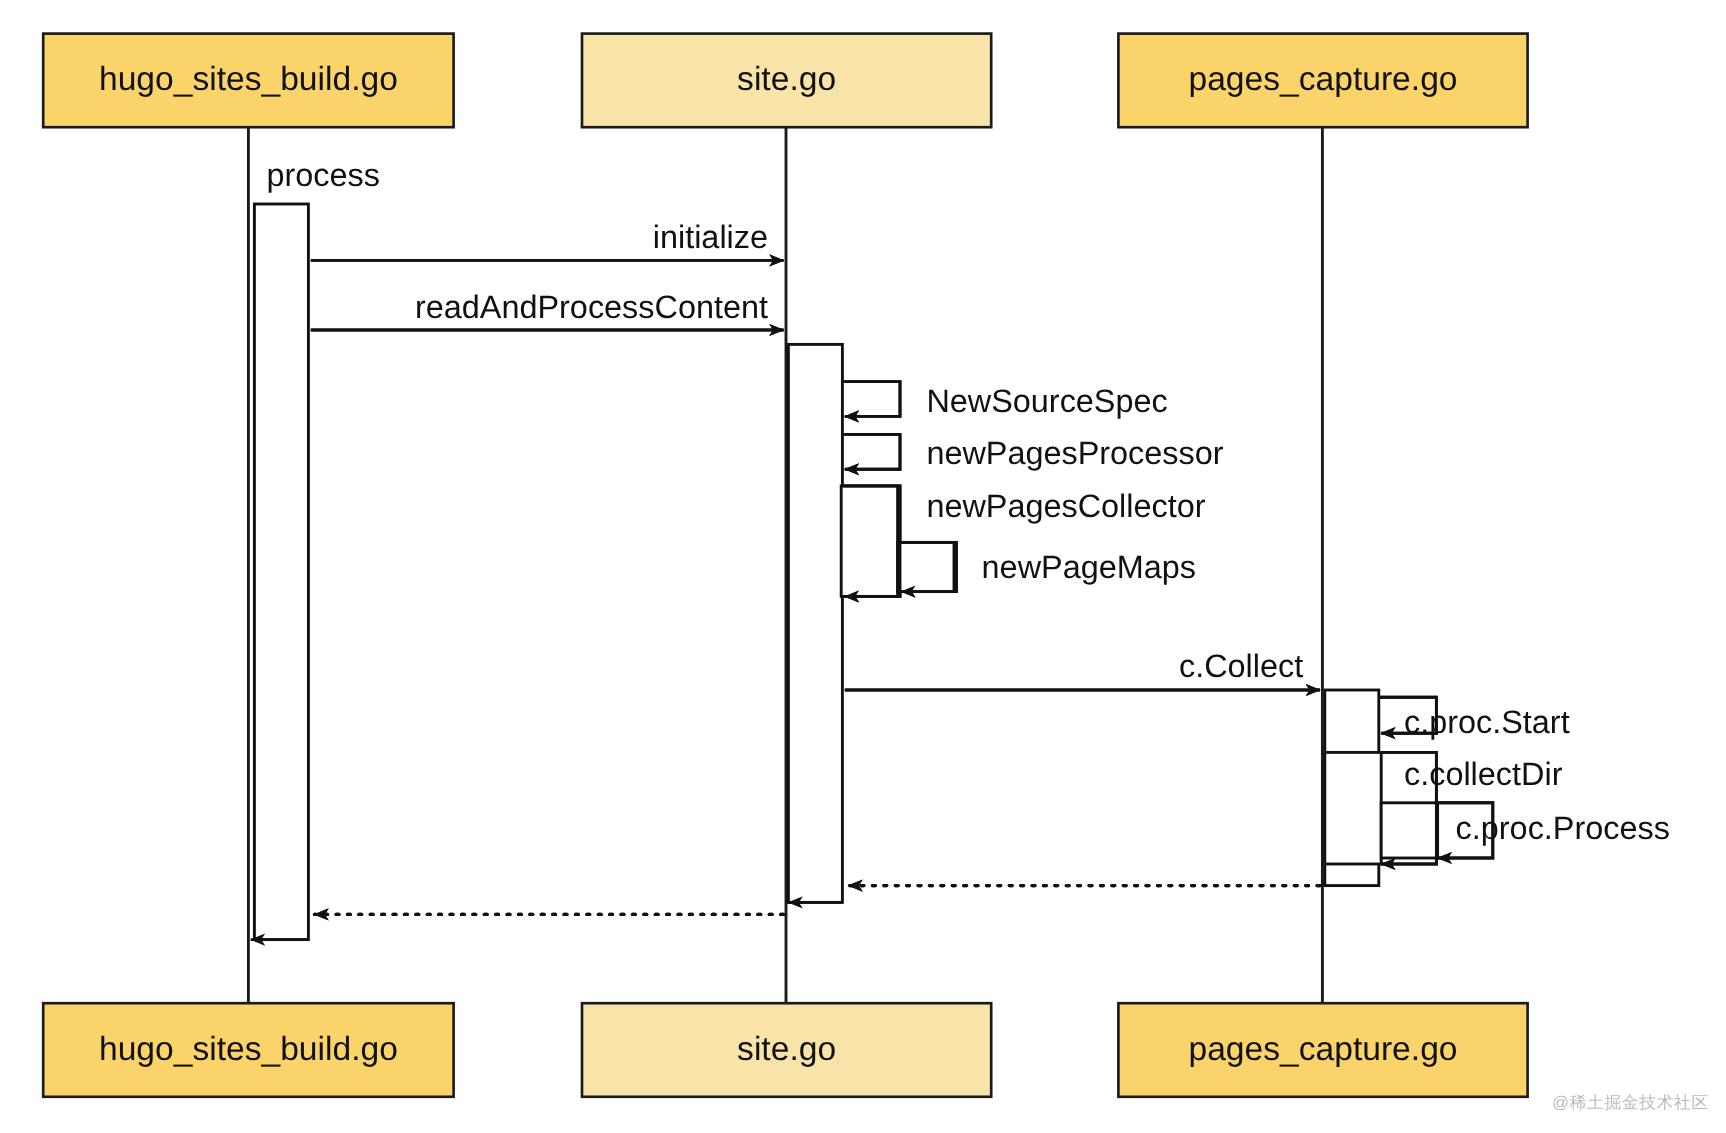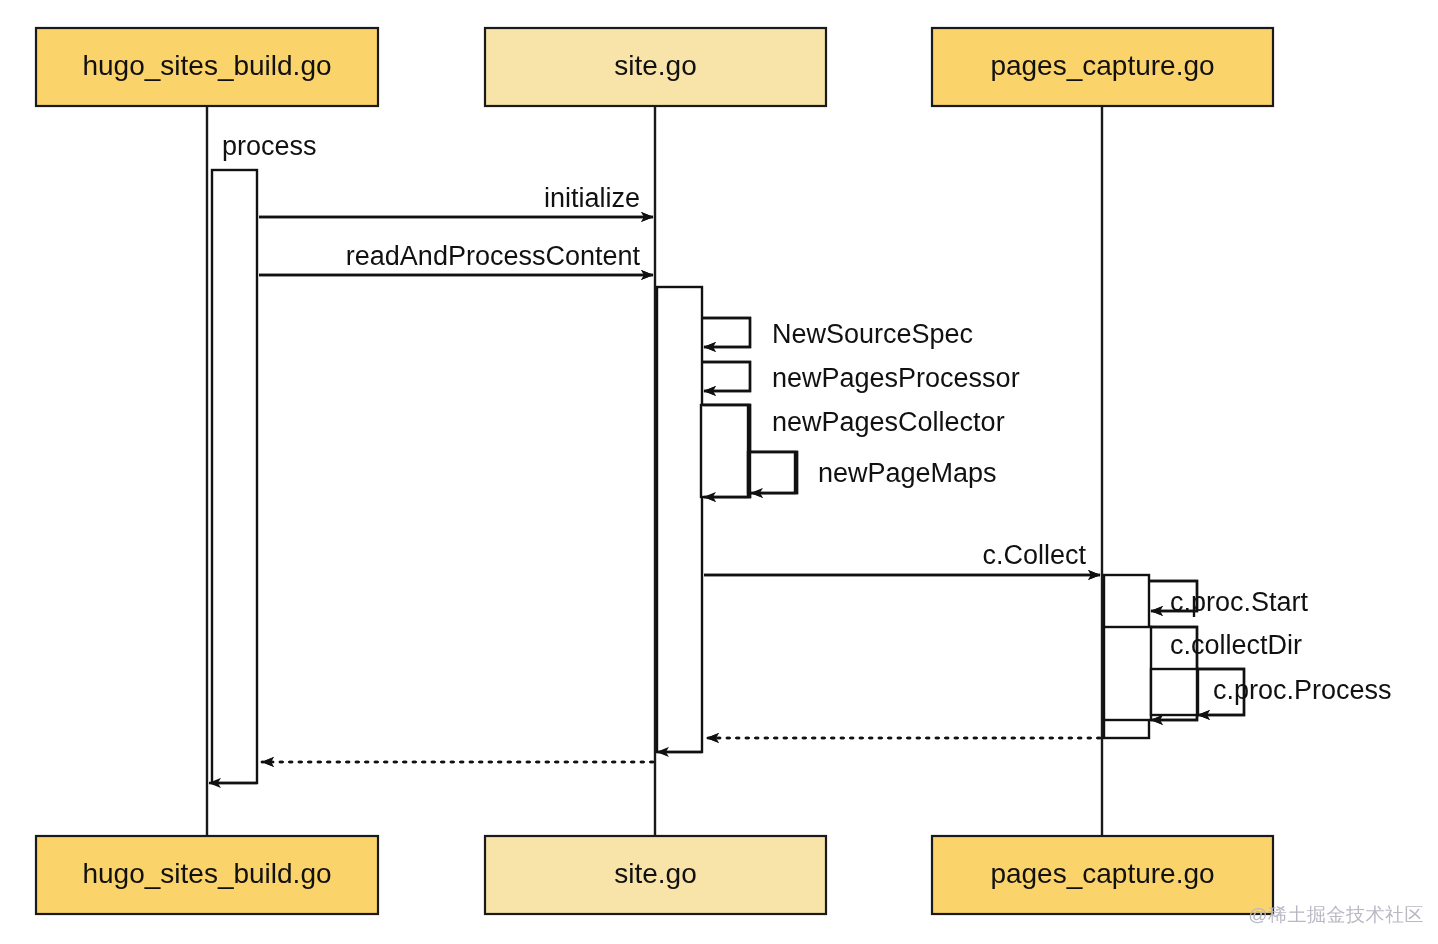--- a/index.html
+++ b/index.html
@@ -67,21 +67,21 @@
     dominant-baseline: alphabetic;
   }
   .msg-label.anchor-end { text-anchor: end; }
   .msg-label.anchor-start { text-anchor: start; }
 
   .watermark {
     position: absolute;
     right: 14px;
     bottom: 16px;
     font-family: "Liberation Sans", sans-serif;
-    font-size: 19px;
+    font-size: 14px;
     color: #b9b9c4;
     letter-spacing: 0.5px;
     white-space: nowrap;
     user-select: none;
   }
 </style>
 </head>
 <body>
 
 <div id="diagram-root">

